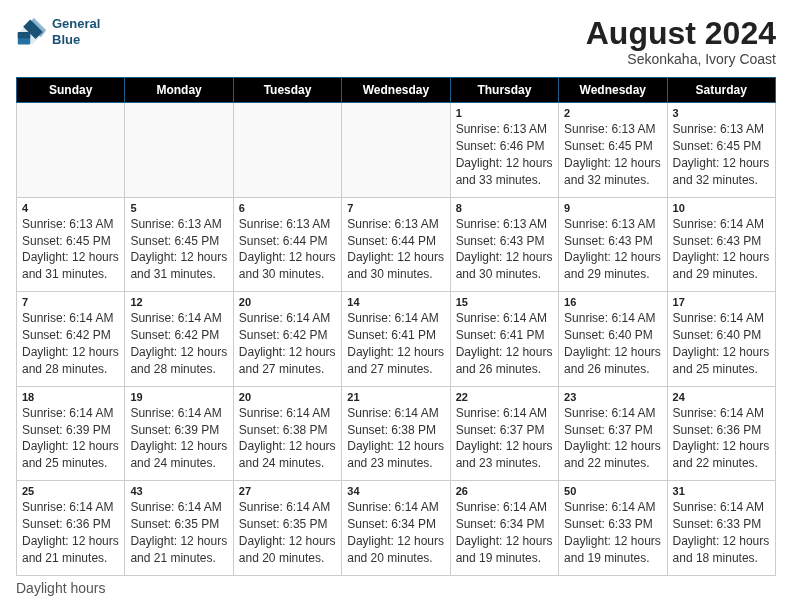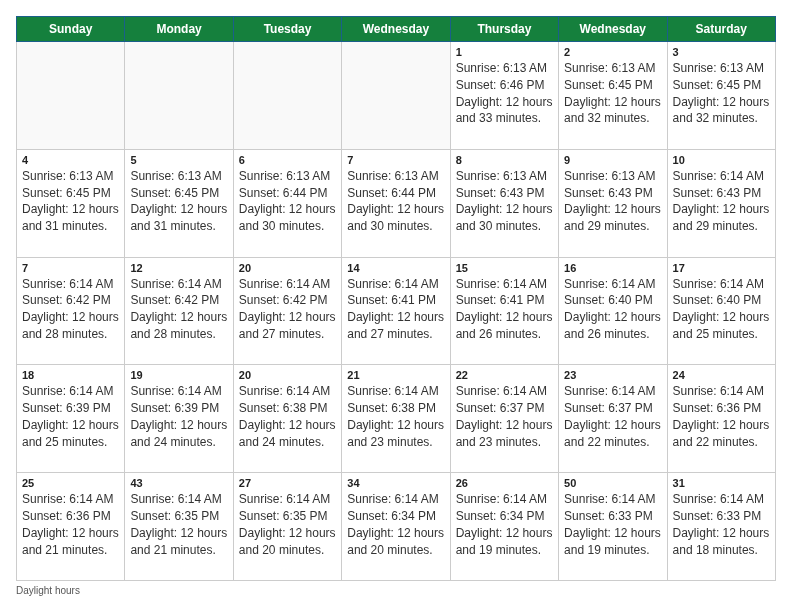--- a/index.html
+++ b/index.html
@@ -52,21 +52,21 @@
       color: #444;
     }
     .calendar {
       flex: 1;
       border: 1px solid #ccc;
       border-collapse: collapse;
       width: 100%;
       table-layout: fixed;
     }
     .calendar th {
-      background: #15803d;
+      background: #000000;
       color: #fff;
       font-size: 12px;
       font-weight: bold;
       padding: 5px 4px;
       text-align: center;
       border: 1px solid #1a5f8a;
     }
     .calendar td {
       border: 1px solid #ccc;
       vertical-align: top;
@@ -89,29 +89,49 @@
       display: block;
       margin-bottom: 2px;
     }
     .day-info {
       font-size: 12px;
       line-height: 1.4;
       color: #333;
     }
     .footer {
       margin-top: 4px;
-      font-size: 10px;
+      font-size: 14px;
       color: #555;
       text-align: left;
     }
   </style>
 </head>
 <body>
 
 <div class="page">
+  <div class="header">
+    <div class="logo">
+      <svg class="logo-icon" viewBox="0 0 36 36" xmlns="http://www.w3.org/2000/svg">
+        <rect x="0" y="0" width="36" height="36" fill="none"></rect>
+        <polygon points="18,4 32,18 18,32 4,18" fill="#2471a3" opacity="0.15"></polygon>
+        <polygon points="20,2 34,16 28,24 14,10" fill="#2471a3" opacity="0.5"></polygon>
+        <polygon points="16,4 30,18 22,26 8,12" fill="#1a5276"></polygon>
+        <rect x="2" y="18" width="14" height="14" rx="1" fill="#2471a3"></rect>
+        <rect x="2" y="18" width="14" height="7" rx="1" fill="#1a5276"></rect>
+      </svg>
+      <div class="logo-text">
+        <div>General</div>
+        <div>Blue</div>
+      </div>
+    </div>
+    <div class="title-section">
+      <div class="month-title">August 2024</div>
+      <div class="location">Sekonkaha, Ivory Coast</div>
+    </div>
+  </div>
 
   <table class="calendar">
     <thead>
       <tr>
       <th>Sunday</th>
           <th>Monday</th>
           <th>Tuesday</th>
           <th>Wednesday</th>
           <th>Thursday</th>
           <th>Wednesday</th>

